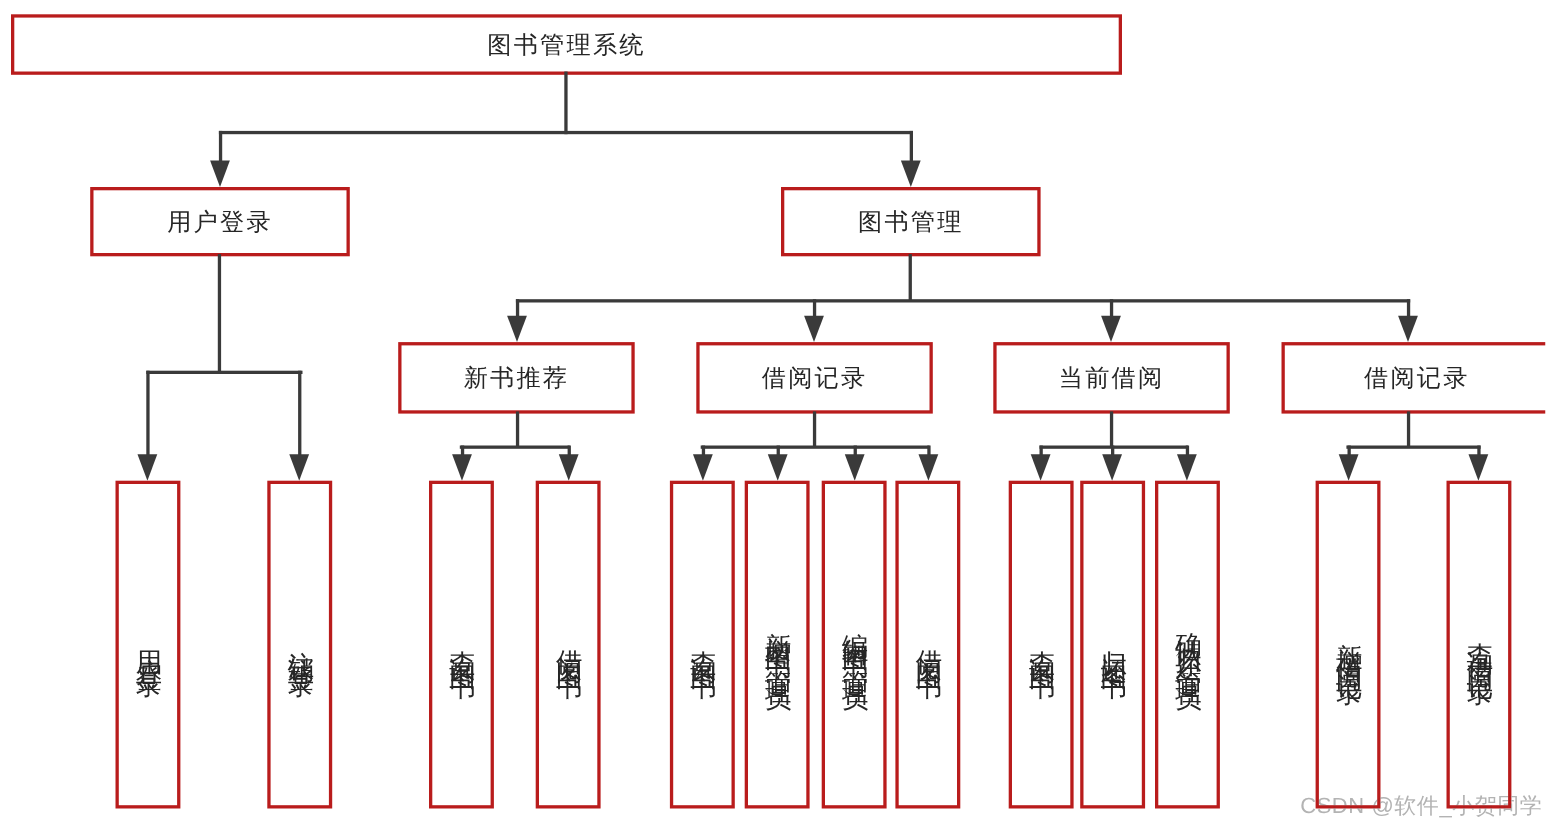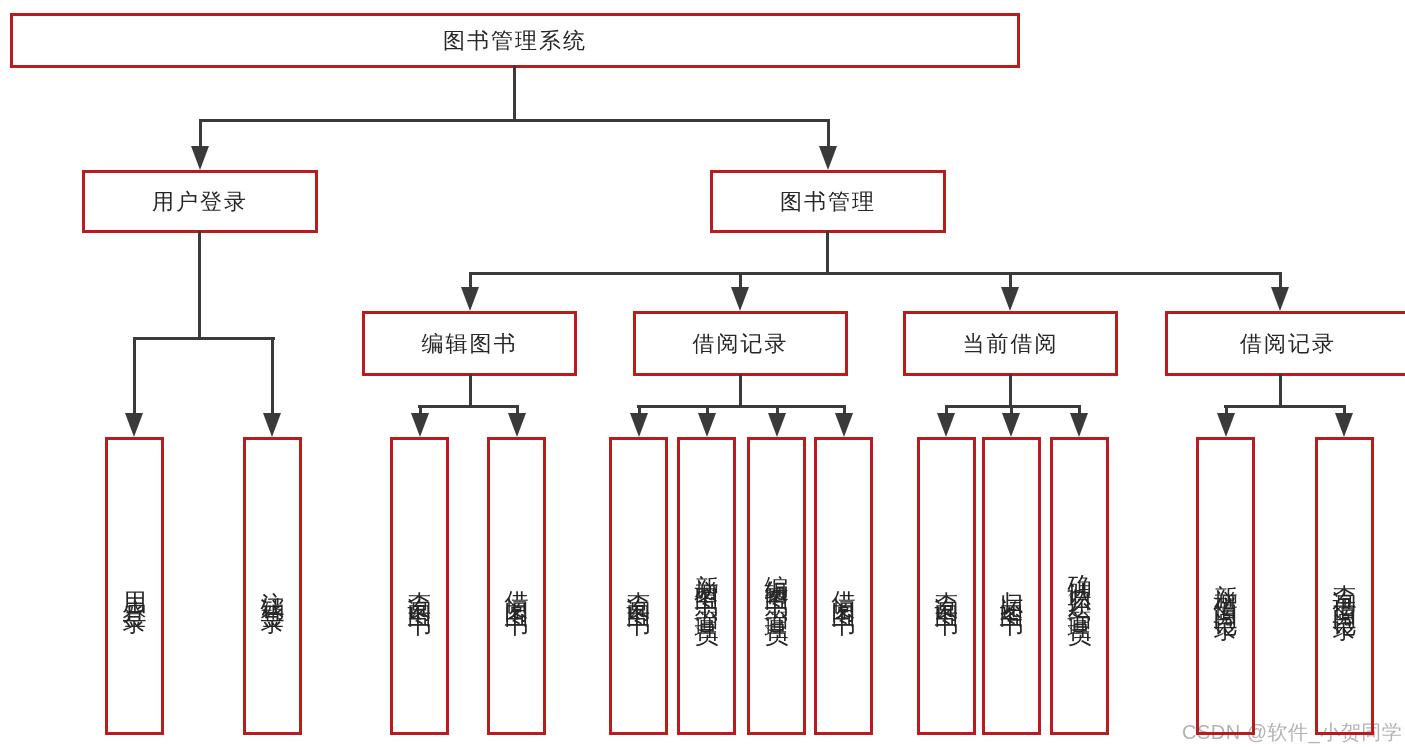--- a/index.html
+++ b/index.html
@@ -39,21 +39,21 @@
   <div class="arrow" style="left:125px;top:337px;height:100px;"></div>
   <div class="arrow" style="left:263px;top:337px;height:100px;"></div>
 
   <div class="vline" style="left:826px;top:231px;height:43px;"></div>
   <div class="hline" style="left:469px;top:272px;width:813px;"></div>
   <div class="arrow" style="left:461px;top:272px;height:39px;"></div>
   <div class="arrow" style="left:731px;top:272px;height:39px;"></div>
   <div class="arrow" style="left:1001px;top:272px;height:39px;"></div>
   <div class="arrow" style="left:1271px;top:272px;height:39px;"></div>
 
-  <div class="box hbox" style="left:362px;top:311px;width:215px;height:65px;">编辑图书</div>
+  <div class="box hbox" style="left:362px;top:311px;width:215px;height:65px;">新书推荐</div>
   <div class="box hbox" style="left:633px;top:311px;width:215px;height:65px;">借阅记录</div>
   <div class="box hbox" style="left:903px;top:311px;width:215px;height:65px;">当前借阅</div>
   <div class="box hbox" style="left:1165px;top:311px;width:246px;height:65px;">借阅记录</div>
 
   <div class="vline" style="left:469px;top:374px;height:33px;"></div>
   <div class="hline" style="left:418px;top:405px;width:100px;"></div>
   <div class="arrow" style="left:411px;top:405px;height:32px;"></div>
   <div class="arrow" style="left:508px;top:405px;height:32px;"></div>
 
   <div class="vline" style="left:739px;top:374px;height:33px;"></div>

